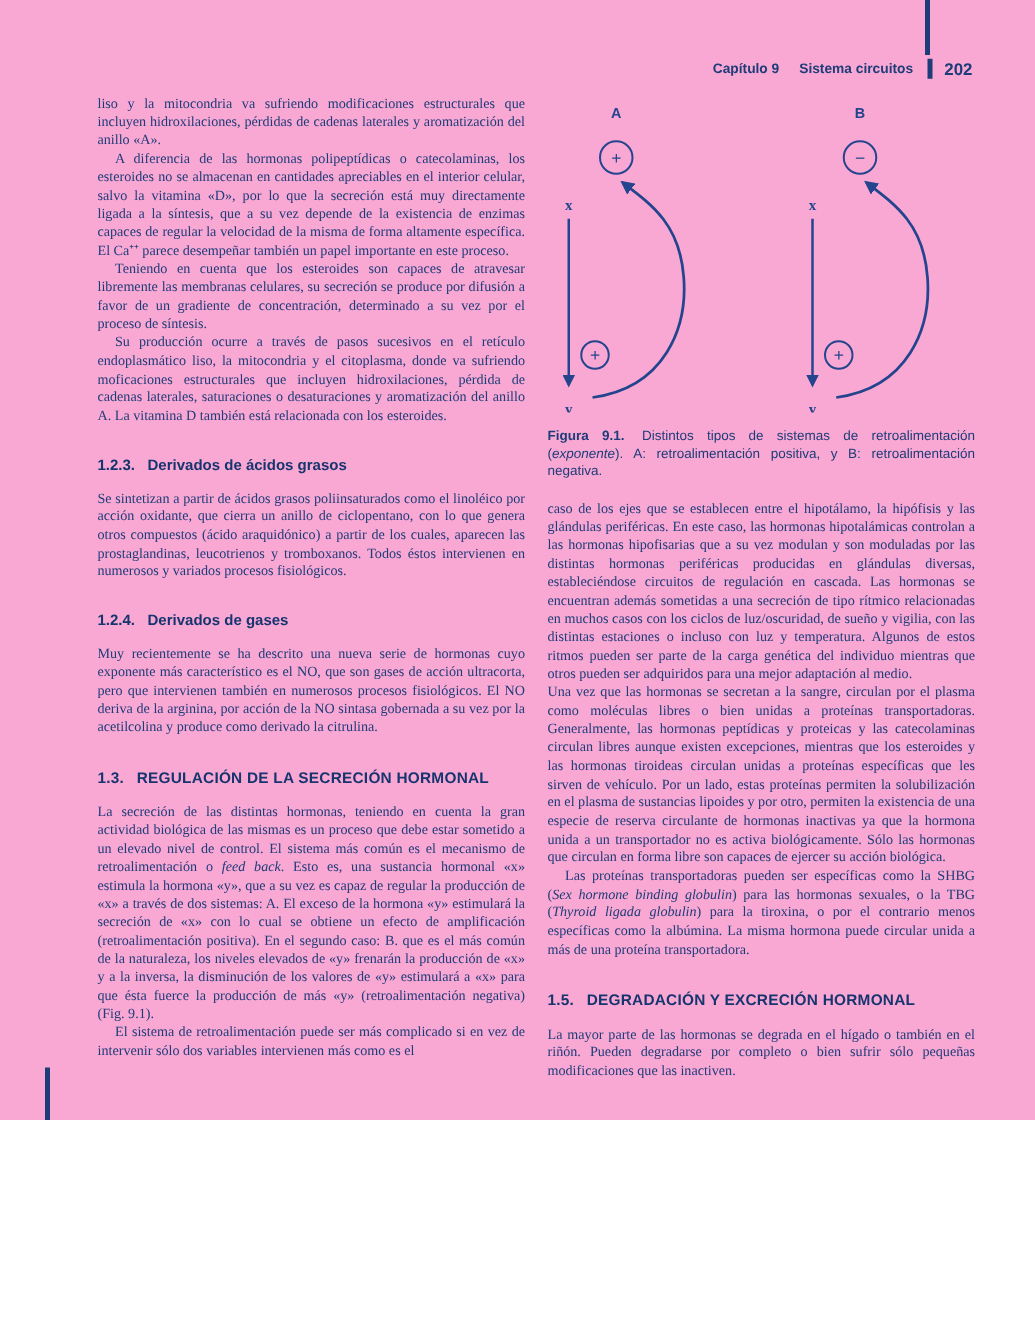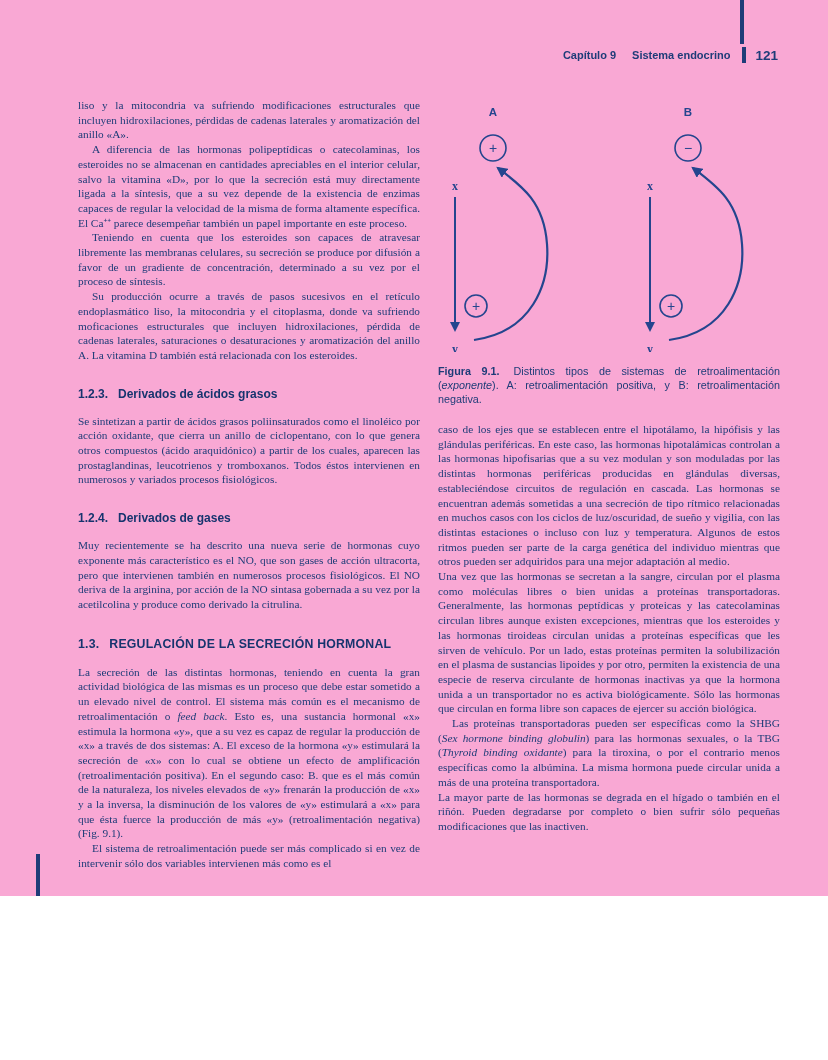--- a/index.html
+++ b/index.html
@@ -18,21 +18,21 @@
     display:flex; justify-content:flex-end; align-items:center;
     font-family:"Liberation Sans", sans-serif; font-weight:bold;
     font-size:11px; color:#1e3c78;
   }
   .running-head .chapter { margin-right:16px; }
   .running-head .section { margin-right:12px; }
   .head-sep { display:inline-block; width:4px; height:16px; background:#1e3c78; margin-right:9px; }
   .pageno { font-size:13.5px; }
 
   
-  .columns { position:absolute; top:98px; left:78px; width:702px; display:flex; gap:18px;justify-content:space-between; }
+  .columns { position:absolute; top:76px; left:78px; width:702px; display:flex; gap:18px;justify-content:space-between; }
   .col { width:342px; }
 
   .bp {
     font-family:"Liberation Serif", serif; font-size:11.3px; line-height:14.7px;
     text-align:justify; color:#1e3c78;
   }
   .bp.ind { text-indent:14px; }
   .bp em { font-style:italic;margin-top:12px; }
 
   h3.sub, h2.sec {
@@ -60,23 +60,23 @@
 </head>
 <body>
 
 <div class="page">
 
   <div class="tab-top"></div>
   <div class="tab-bottom"></div>
 
   <header class="running-head">
     <span class="chapter">Capítulo 9</span>
-    <span class="section">Sistema endocrino</span>
+    <span class="section">Sistema circuitos</span>
     <span class="head-sep"></span>
-    <span class="pageno">121</span>
+    <span class="pageno">202</span>
   </header>
 
   <div class="columns">
 
     <section class="col">
       <p class="bp">liso y la mitocondria va sufriendo modificaciones estructurales que incluyen hidroxilaciones, pérdidas de cadenas laterales y aromatización del anillo «A».</p>
       <p class="bp ind">A diferencia de las hormonas polipeptídicas o catecolaminas, los esteroides no se almacenan en cantidades apreciables en el interior celular, salvo la vitamina «D», por lo que la secreción está muy directamente ligada a la síntesis, que a su vez depende de la existencia de enzimas capaces de regular la velocidad de la misma de forma altamente específica. El Ca⁺⁺ parece desempeñar también un papel importante en este proceso.</p>
       <p class="bp ind">Teniendo en cuenta que los esteroides son capaces de atravesar libremente las membranas celulares, su secreción se produce por difusión a favor de un gradiente de concentración, determinado a su vez por el proceso de síntesis.</p>
       <p class="bp ind">Su producción ocurre a través de pasos sucesivos en el retículo endoplasmático liso, la mitocondria y el citoplasma, donde va sufriendo moficaciones estructurales que incluyen hidroxilaciones, pérdida de cadenas laterales, saturaciones o desaturaciones y aromatización del anillo A. La vitamina D también está relacionada con los esteroides.</p>
 
@@ -125,19 +125,20 @@
             <text class="fig-sign" x="28" y="207">+</text>
           </g>
         </svg>
 
         <p class="caption"><span class="cap-tag">Figura 9.1.</span><span>Distintos tipos de sistemas de retroalimentación (</span><em>exponente</em><span>). A: retroalimentación positiva, y B: retroalimentación negativa.</span></p>
       </div>
 
       <p class="bp">caso de los ejes que se establecen entre el hipotálamo, la hipófisis y las glándulas periféricas. En este caso, las hormonas hipotalámicas controlan a las hormonas hipofisarias que a su vez modulan y son moduladas por las distintas hormonas periféricas producidas en glándulas diversas, estableciéndose circuitos de regulación en cascada. Las hormonas se encuentran además sometidas a una secreción de tipo rítmico relacionadas en muchos casos con los ciclos de luz/oscuridad, de sueño y vigilia, con las distintas estaciones o incluso con luz y temperatura. Algunos de estos ritmos pueden ser parte de la carga genética del individuo mientras que otros pueden ser adquiridos para una mejor adaptación al medio.</p>
 
       <p class="bp">Una vez que las hormonas se secretan a la sangre, circulan por el plasma como moléculas libres o bien unidas a proteínas transportadoras. Generalmente, las hormonas peptídicas y proteicas y las catecolaminas circulan libres aunque existen excepciones, mientras que los esteroides y las hormonas tiroideas circulan unidas a proteínas específicas que les sirven de vehículo. Por un lado, estas proteínas permiten la solubilización en el plasma de sustancias lipoides y por otro, permiten la existencia de una especie de reserva circulante de hormonas inactivas ya que la hormona unida a un transportador no es activa biológicamente. Sólo las hormonas que circulan en forma libre son capaces de ejercer su acción biológica.</p>
-      <p class="bp ind"><span>Las proteínas transportadoras pueden ser específicas como la SHBG (</span><em>Sex hormone binding globulin</em><span>) para las hormonas sexuales, o la TBG (</span><em>Thyroid binding oxidante</em><span>) para la tiroxina, o por el contrario menos específicas como la albúmina. La misma hormona puede circular unida a más de una proteína transportadora.</span></p>
+      <p class="bp ind"><span>Las proteínas transportadoras pueden ser específicas como la SHBG (</span><em>Sex hormone binding globulin</em><span>) para las hormonas sexuales, o la TBG (</span><em>Thyroid ligada globulin</em><span>) para la tiroxina, o por el contrario menos específicas como la albúmina. La misma hormona puede circular unida a más de una proteína transportadora.</span></p>
 
+      <h2 class="sec"><span class="hnum">1.5.</span><span>DEGRADACIÓN Y EXCRECIÓN HORMONAL</span></h2>
       <p class="bp">La mayor parte de las hormonas se degrada en el hígado o también en el riñón. Pueden degradarse por completo o bien sufrir sólo pequeñas modificaciones que las inactiven.</p>
     </section>
 
   </div>
 </div>
 
 </body></html>

